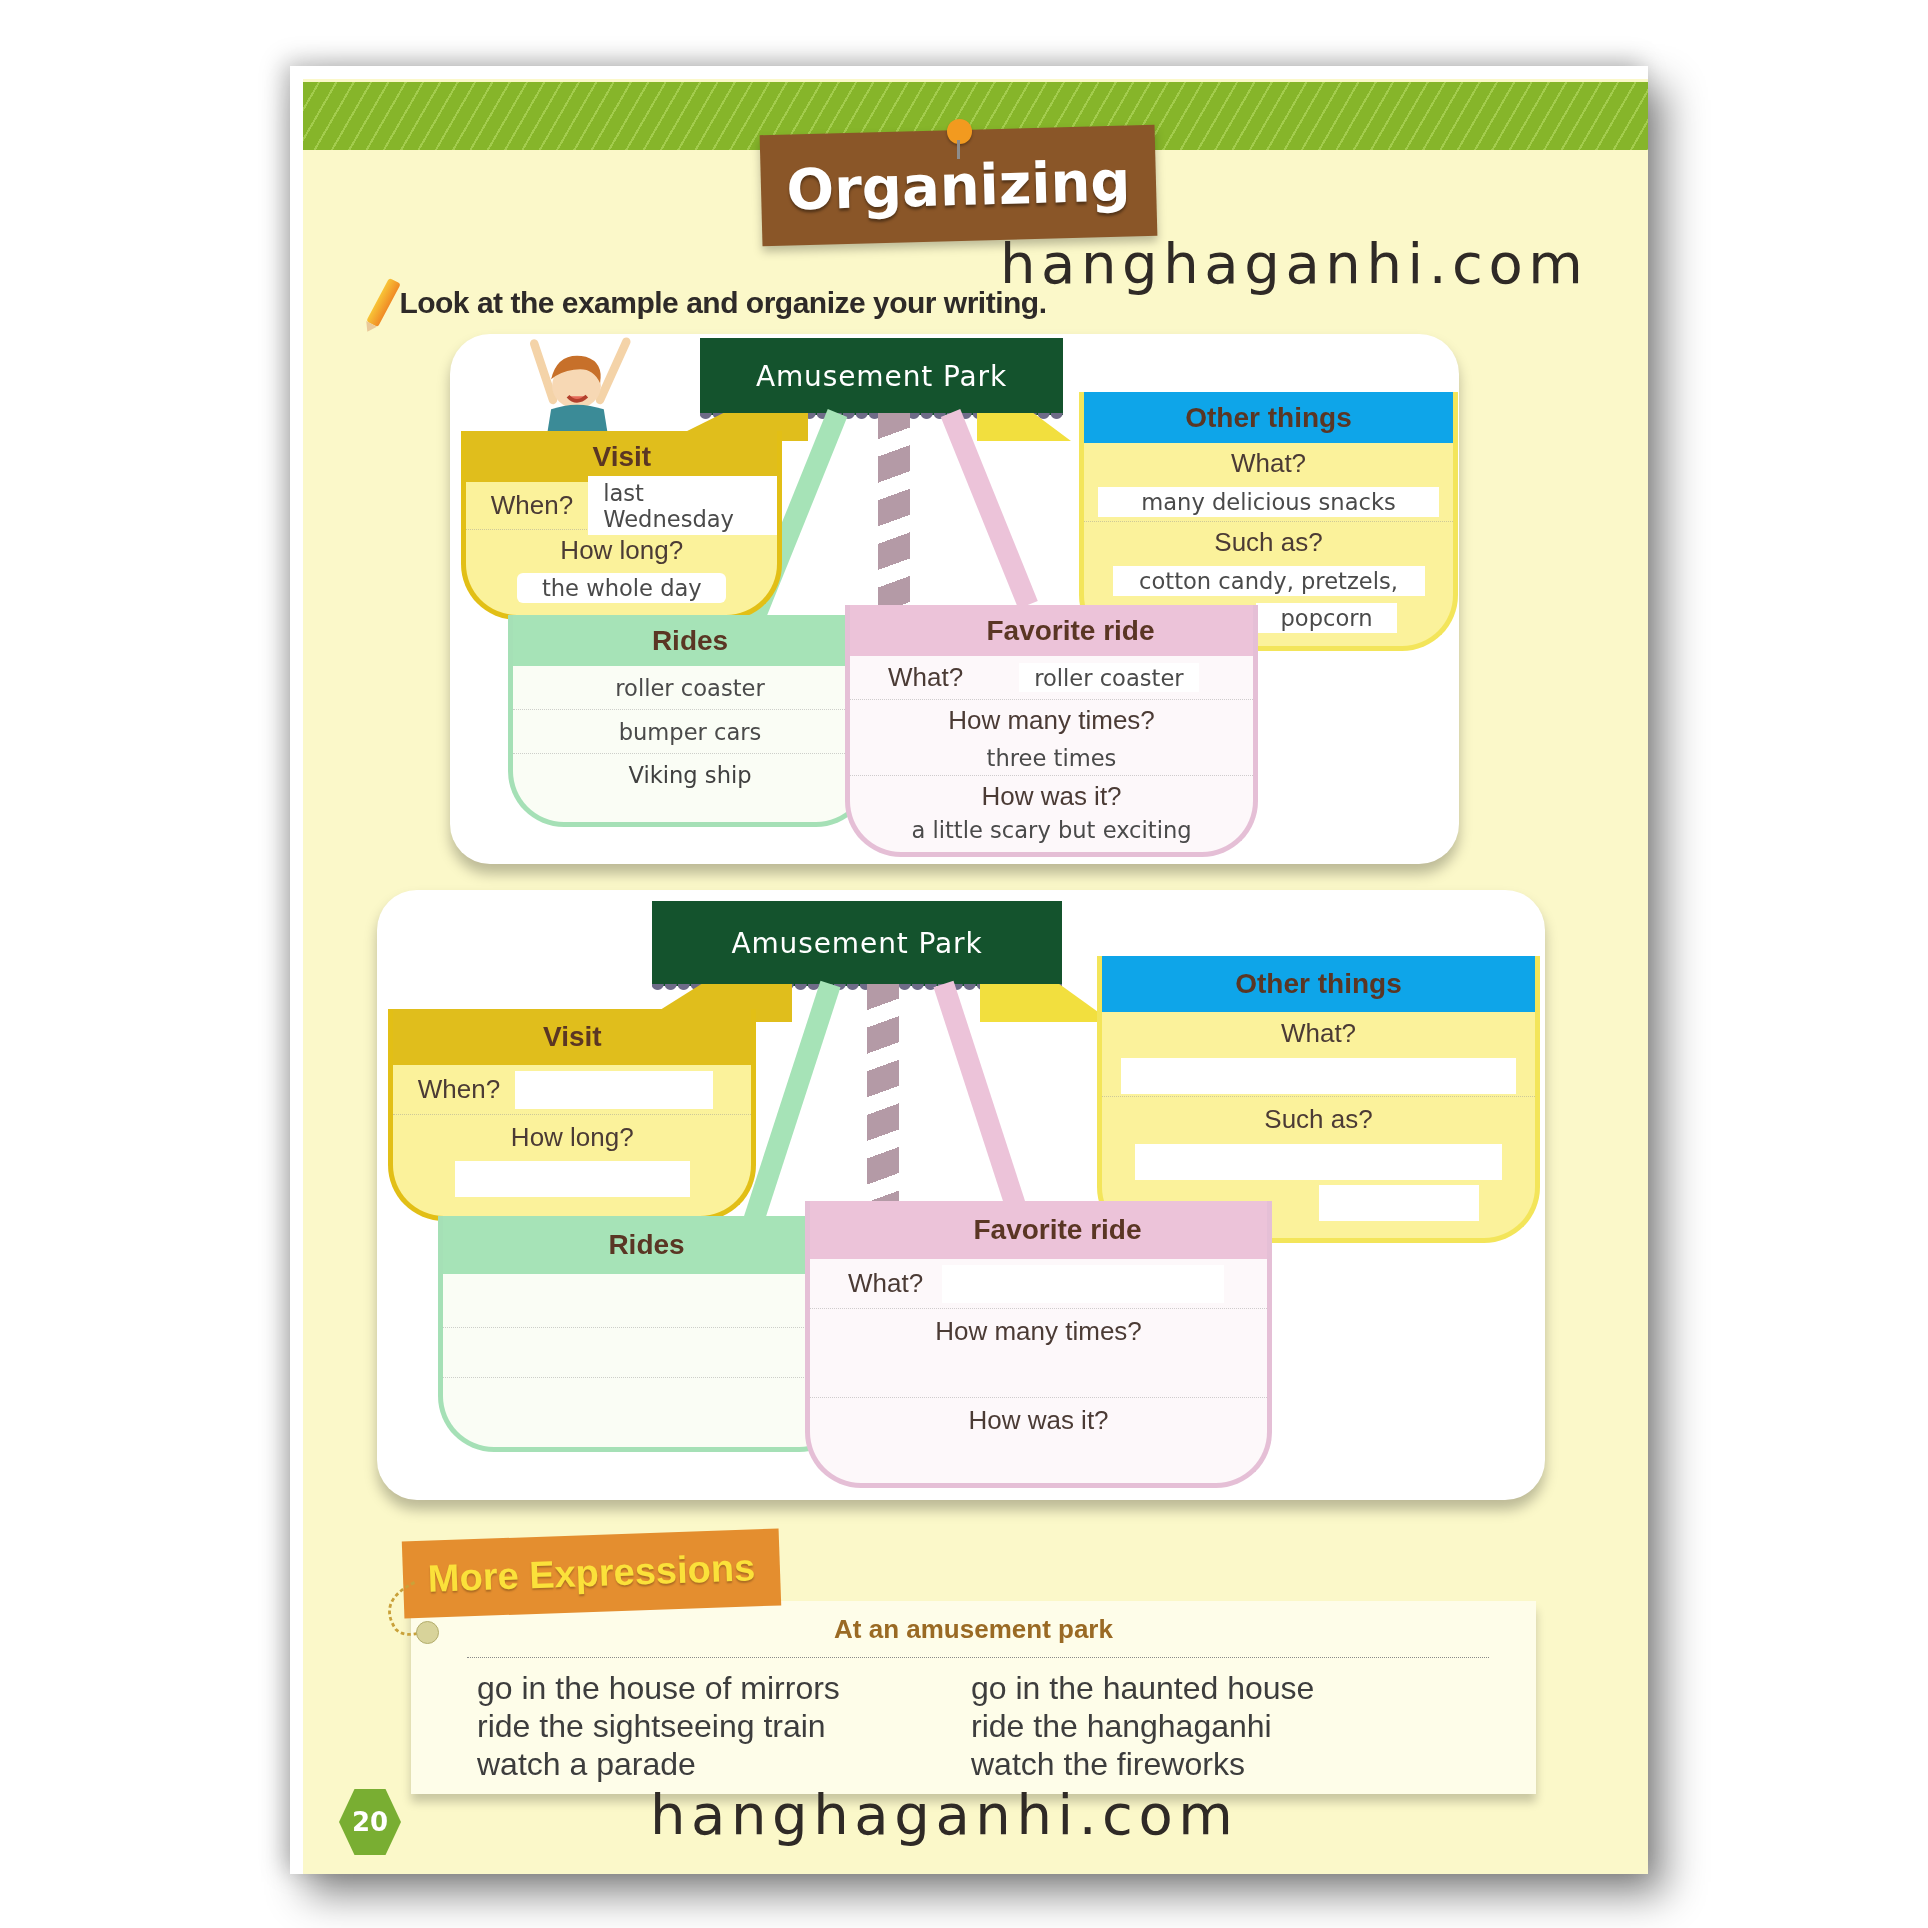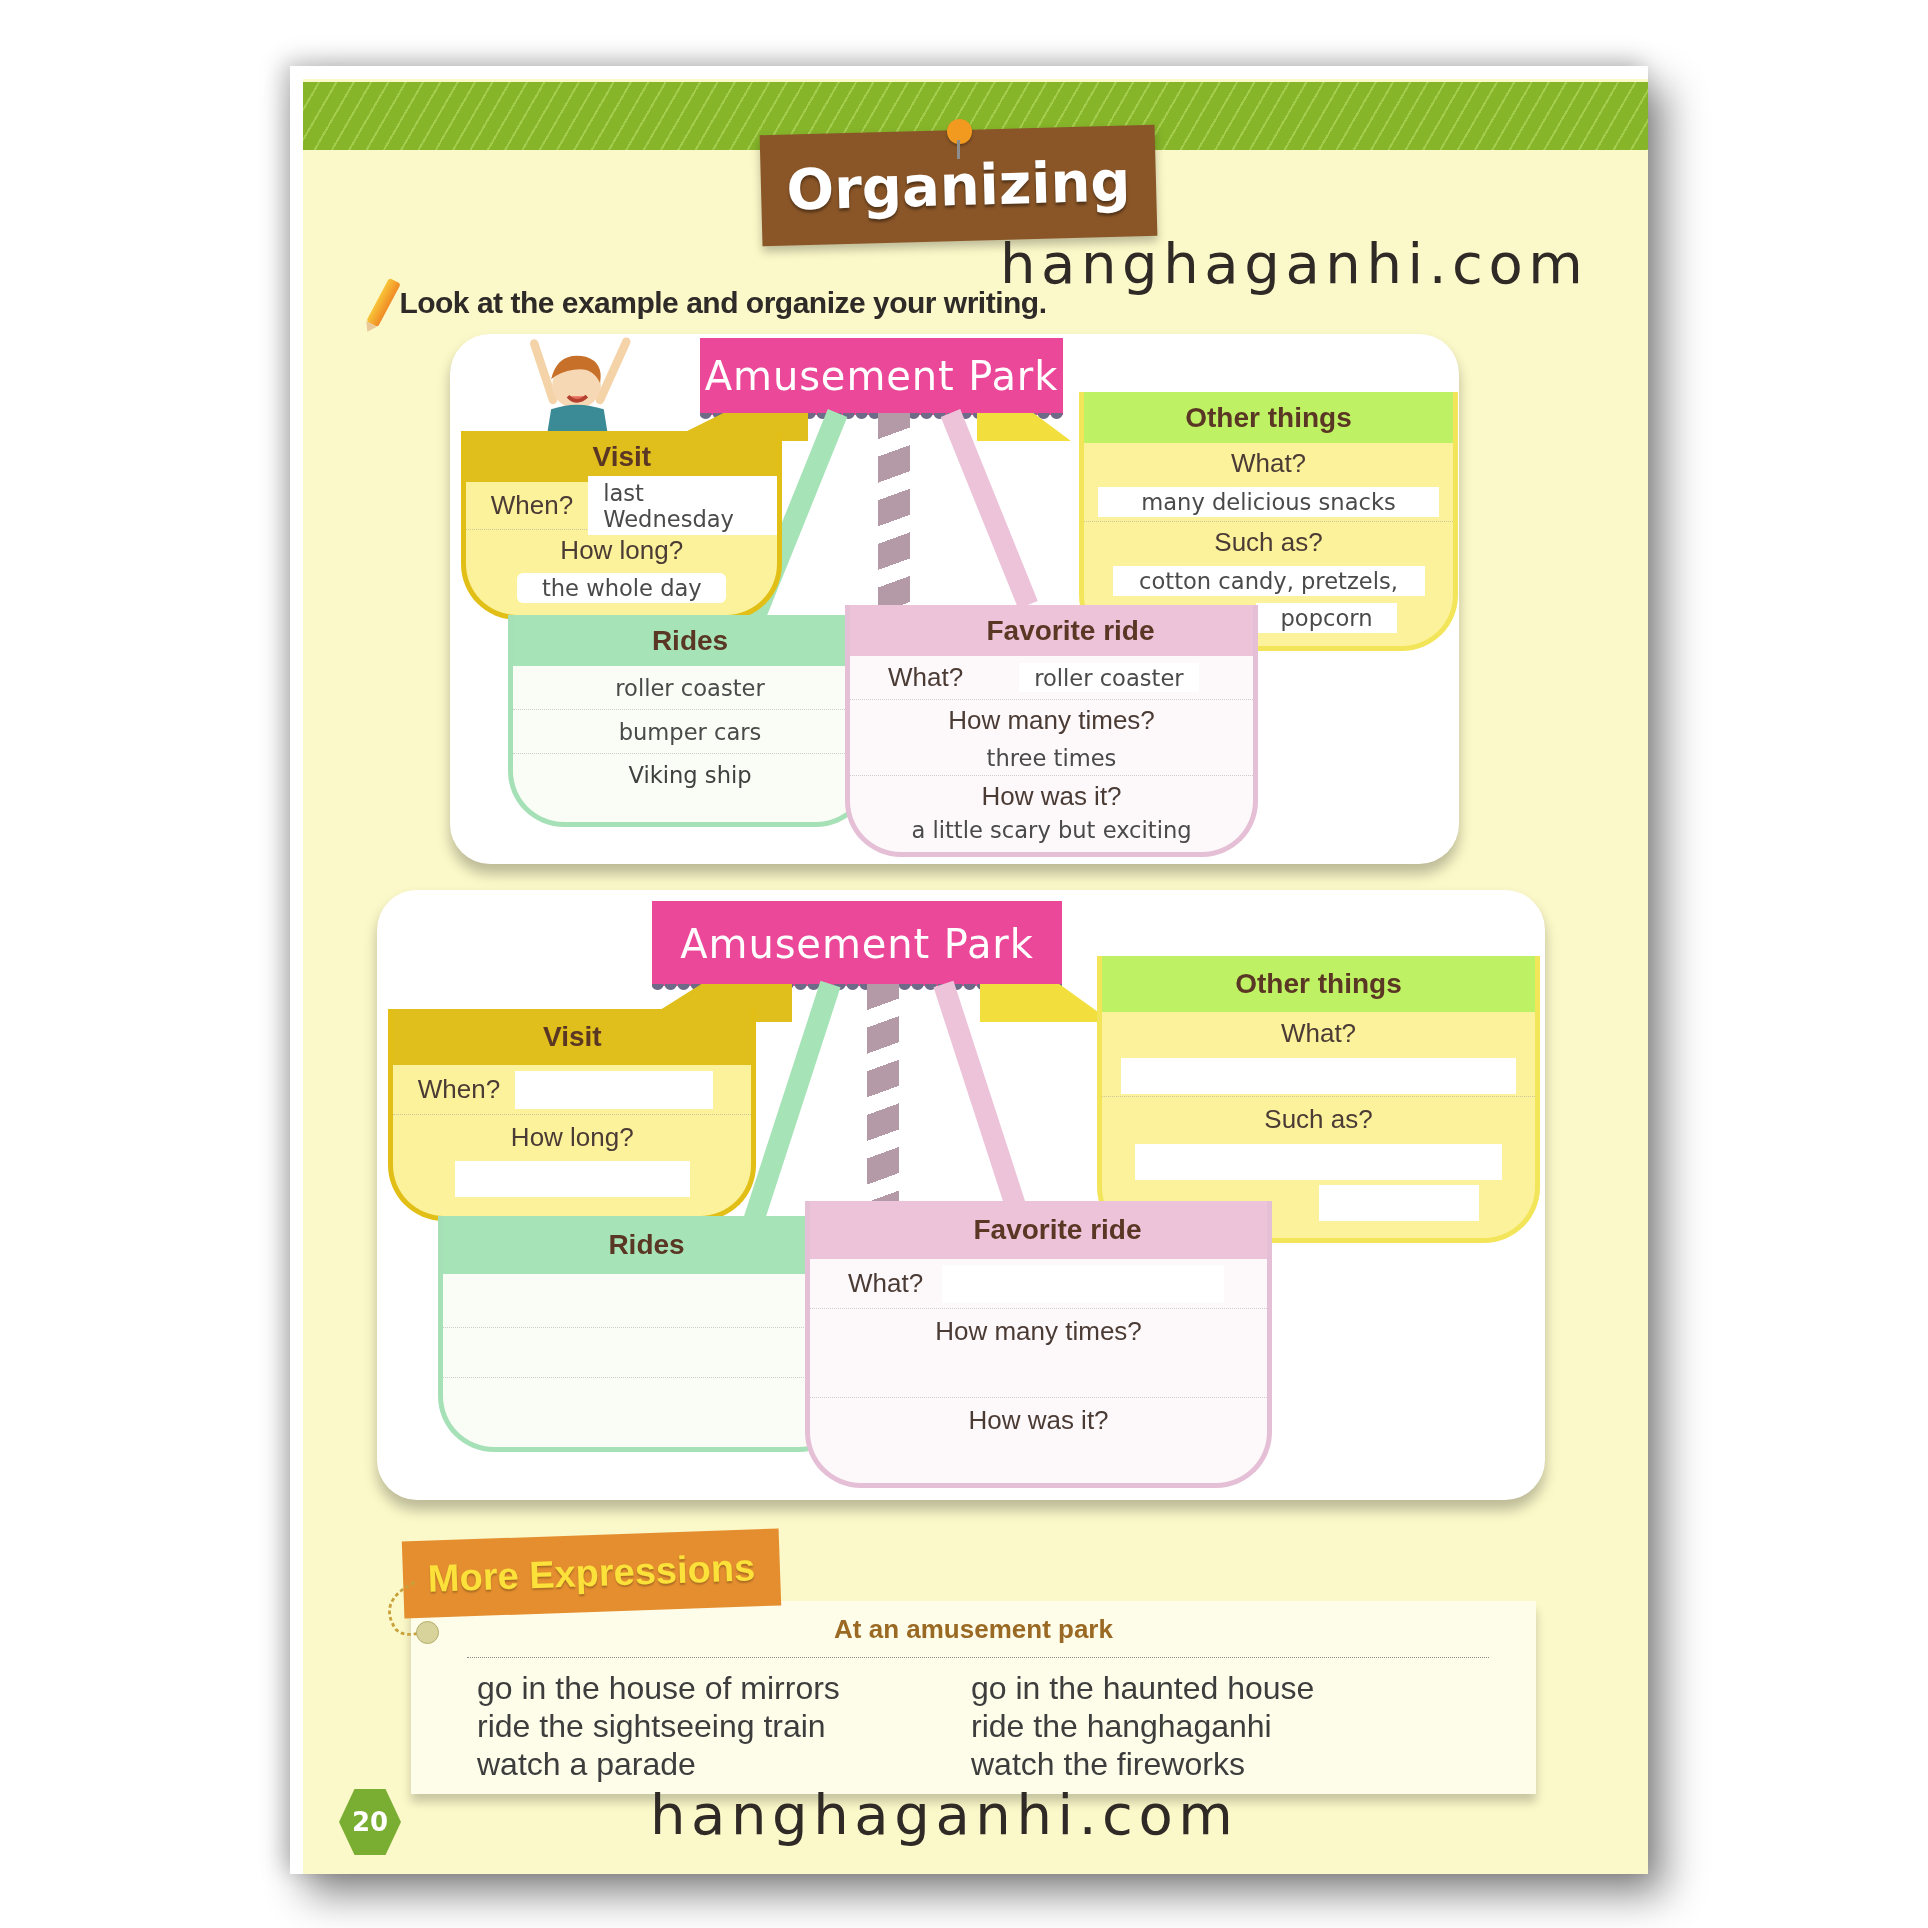--- a/index.html
+++ b/index.html
@@ -11,31 +11,31 @@
   .title-tag span{color:#fff;font-family:"DejaVu Sans",sans-serif;font-weight:bold;font-size:56px;text-shadow:0 2.8px 2.8px rgba(0,0,0,0.4);}
   .pin{position:absolute;left:657px;top:53px;width:24.5px;height:24.5px;border-radius:50%;background:#f29a1f;box-shadow:0 1.9px 2.8px rgba(0,0,0,0.3);}
   .pin::after{content:"";position:absolute;left:10.4px;top:21px;width:2.8px;height:19px;background:#8d8d8d;}
   .instr{position:absolute;left:87px;top:212px;display:flex;align-items:center;gap:9.4px;}
   .pencil{width:13px;height:49px;background:linear-gradient(90deg,#f8c437,#f08a25);transform:rotate(28deg);border-radius:2.8px;position:relative;}
   .pencil::after{content:"";position:absolute;bottom:-9.4px;left:0;border-left:6.6px solid transparent;border-right:6.6px solid transparent;border-top:9.4px solid #e9c99a;}
   .instr span{font-family:"Liberation Sans",sans-serif;font-weight:bold;font-size:30px;color:#2e2a28;letter-spacing:-0.5px;}
   .wm{position:absolute;font-family:"DejaVu Sans",sans-serif;font-size:56px;color:#2f2a26;letter-spacing:5.6px;}
 
   .card{position:absolute;background:#fff;border-radius:40px;box-shadow:0 9.4px 13px rgba(0,0,0,0.25);}
-  .banner{position:absolute;height:77px;background:#ec4899;color:#fff;font-family:"DejaVu Sans",sans-serif;font-size:40px;display:flex;align-items:center;justify-content:center;letter-spacing:0.9px;}
+  .banner{position:absolute;height:77px;background:#14532d;color:#fff;font-family:"DejaVu Sans",sans-serif;font-size:28px;display:flex;align-items:center;justify-content:center;letter-spacing:0.9px;}
   .banner::after{content:"";position:absolute;left:0;right:0;bottom:-9.4px;height:11.3px;background:radial-gradient(circle at 5.6px 0,#6e6b88 5.6px,transparent 6.6px) repeat-x;background-size:13px 11.3px;}
   .box{position:absolute;border-radius:0 0 56px 56px;overflow:hidden;}
   .box .hd{height:51px;display:flex;align-items:center;justify-content:center;font-family:"Liberation Sans",sans-serif;font-weight:bold;font-size:28px;color:#5a3624;}
   .row{display:flex;align-items:center;justify-content:center;font-family:"Liberation Sans",sans-serif;font-size:26px;color:#4b3b35;border-bottom:1.9px dotted rgba(150,150,150,0.45);}
   .row.nob{border-bottom:none;}
   .ans{background:#fff;font-family:"DejaVu Sans",sans-serif;font-size:22.6px;color:#4a4a4a;padding:1.9px 15px;}
   .visit{background:#fbf29b;border:5.6px solid #e2bf16;border-top:none;}
   .visit .hd{background:#e0be1c;}
   .other{background:#fbf29b;border:5.6px solid #f3e55a;border-top:none;}
-  .other .hd{background:#bef264;}
+  .other .hd{background:#0ea5e9;}
   .rides{background:#fafdf5;border:5.6px solid #a5e0b6;border-top:none;}
   .rides .hd{background:#a6e3b7;}
   .fav{background:#fdf8fa;border:5.6px solid #e5bfd6;border-top:none;}
   .fav .hd{background:#ecc3d9;}
   .strut{position:absolute;transform-origin:top center;}
 
   .more-tag{position:absolute;left:113px;top:1469px;width:377px;height:77px;background:#e48e2f;transform:rotate(-2deg);display:flex;align-items:center;justify-content:center;}
   .more-tag span{color:#fbe13a;font-family:"Liberation Sans",sans-serif;font-weight:bold;font-size:38px;text-shadow:0 1.9px 1.9px rgba(0,0,0,0.25);}
   .more-box{position:absolute;left:121px;top:1535px;width:1125px;height:193px;background:#fefde9;box-shadow:0 9.4px 9.4px rgba(0,0,0,0.2);}
   .more-box .mh{position:absolute;left:0;right:0;top:13px;text-align:center;font-family:"Liberation Sans",sans-serif;font-weight:bold;font-size:26px;color:#9a6a24;}

